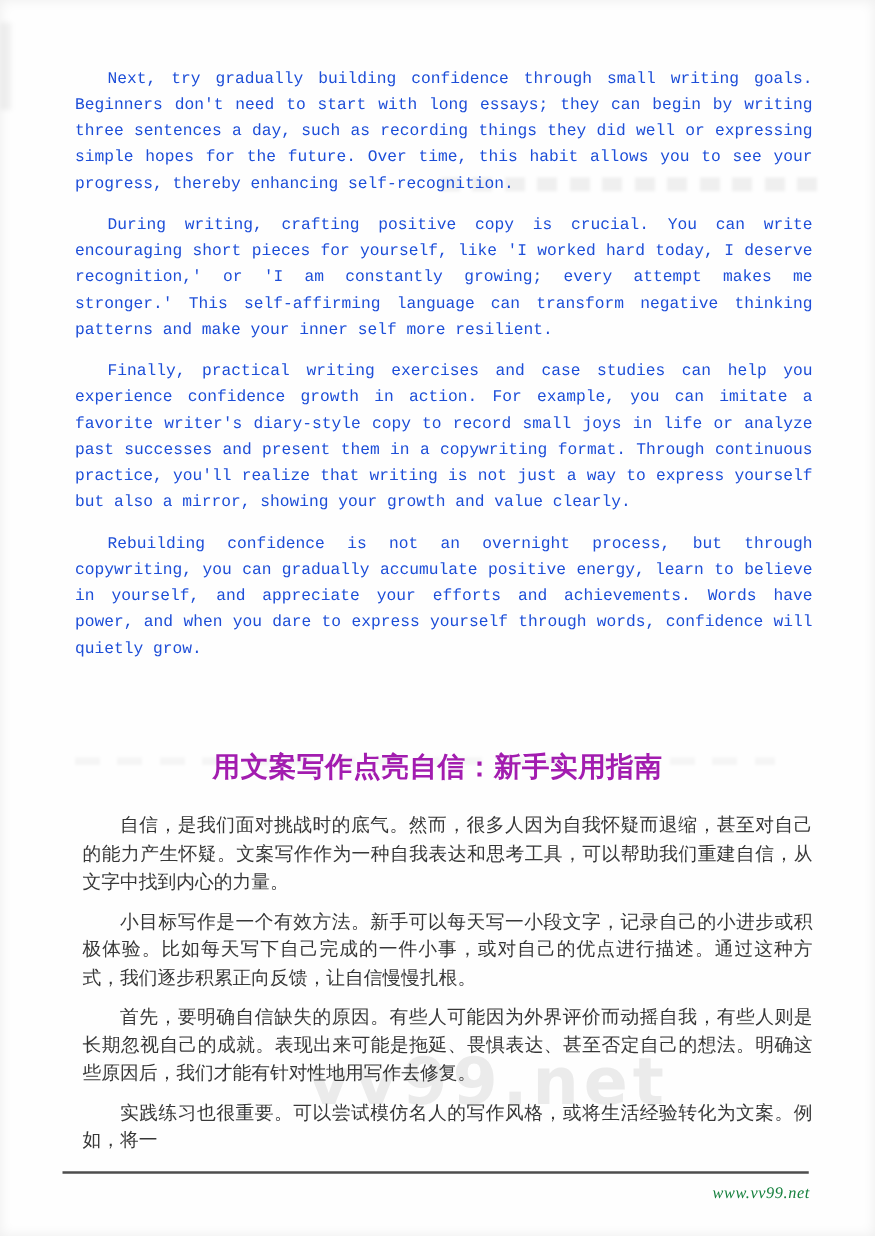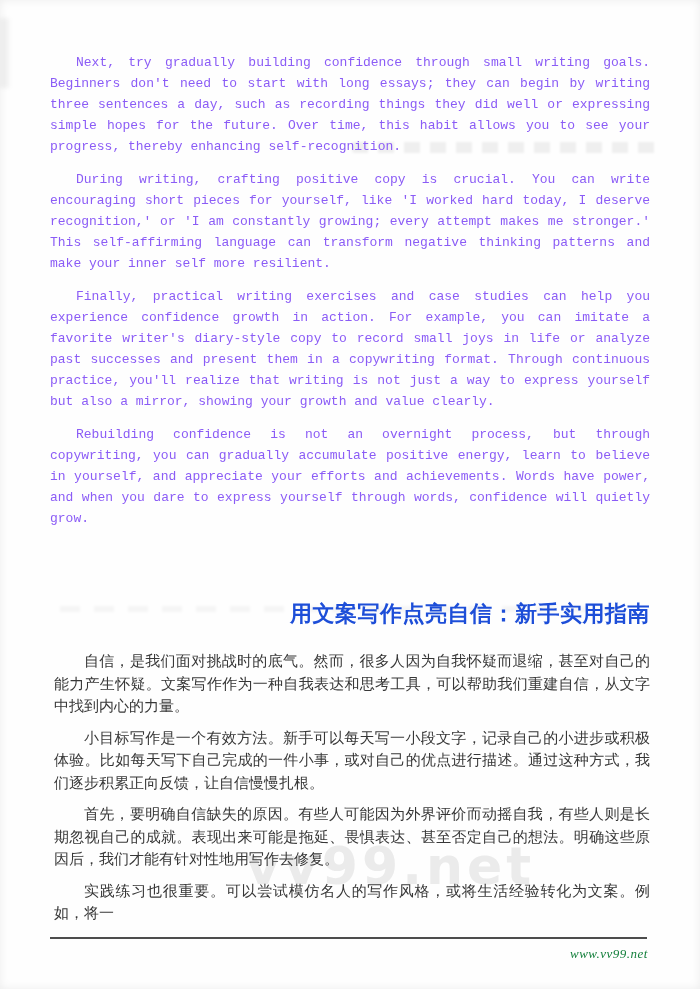--- a/index.html
+++ b/index.html
@@ -57,39 +57,39 @@
     filter: blur(1.4px);
   }
   .content {
     position: absolute;
     left: 50px;
     top: 52px;
     width: 600px;
     z-index: 1;
   }
   p.en {
-    margin: 0 0 12px 0;
+    margin: 0 0 12px 10px;
     font-family: "Liberation Mono", "DejaVu Sans Mono", monospace;
     font-size: 13px;
     line-height: 21px;
-    color: #8b5cf6;
+    color: #1d4ed8;
     text-align: justify;
     text-indent: 2em;
   }
   h1.cn-title {
     margin: 70px 0 21px 0;
     font-size: 22px;
     line-height: 30px;
     font-weight: bold;
-    color: #1d4ed8;
-    text-align: right;
+    color: #a21caf;
+    text-align: center;
     letter-spacing: 0.5px;
   }
   p.cn {
-    margin: 0 0 9px 4px;
+    margin: 0 0 9px 16px;
     font-size: 15px;
     line-height: 22.5px;
     color: #373737;
     text-align: justify;
     text-indent: 2em;
   }
   .footer-rule {
     position: absolute;
     left: 50px;
     top: 937px;

